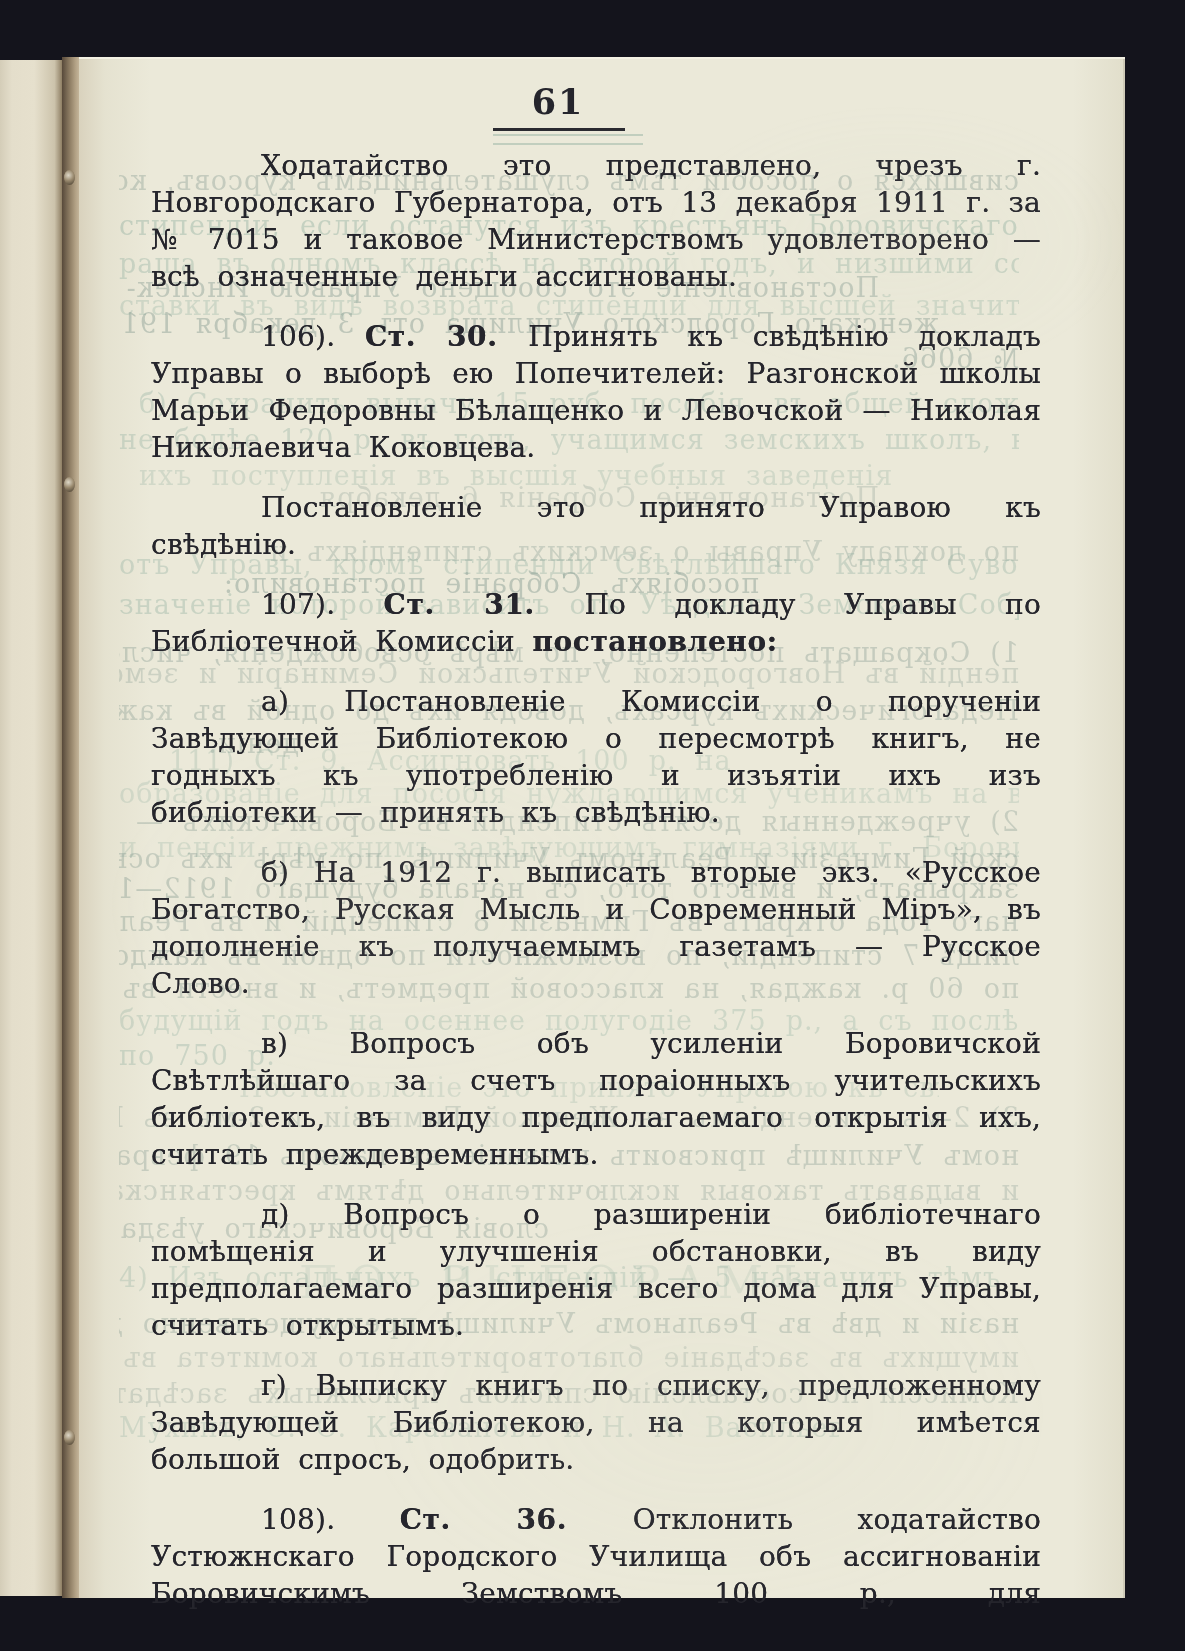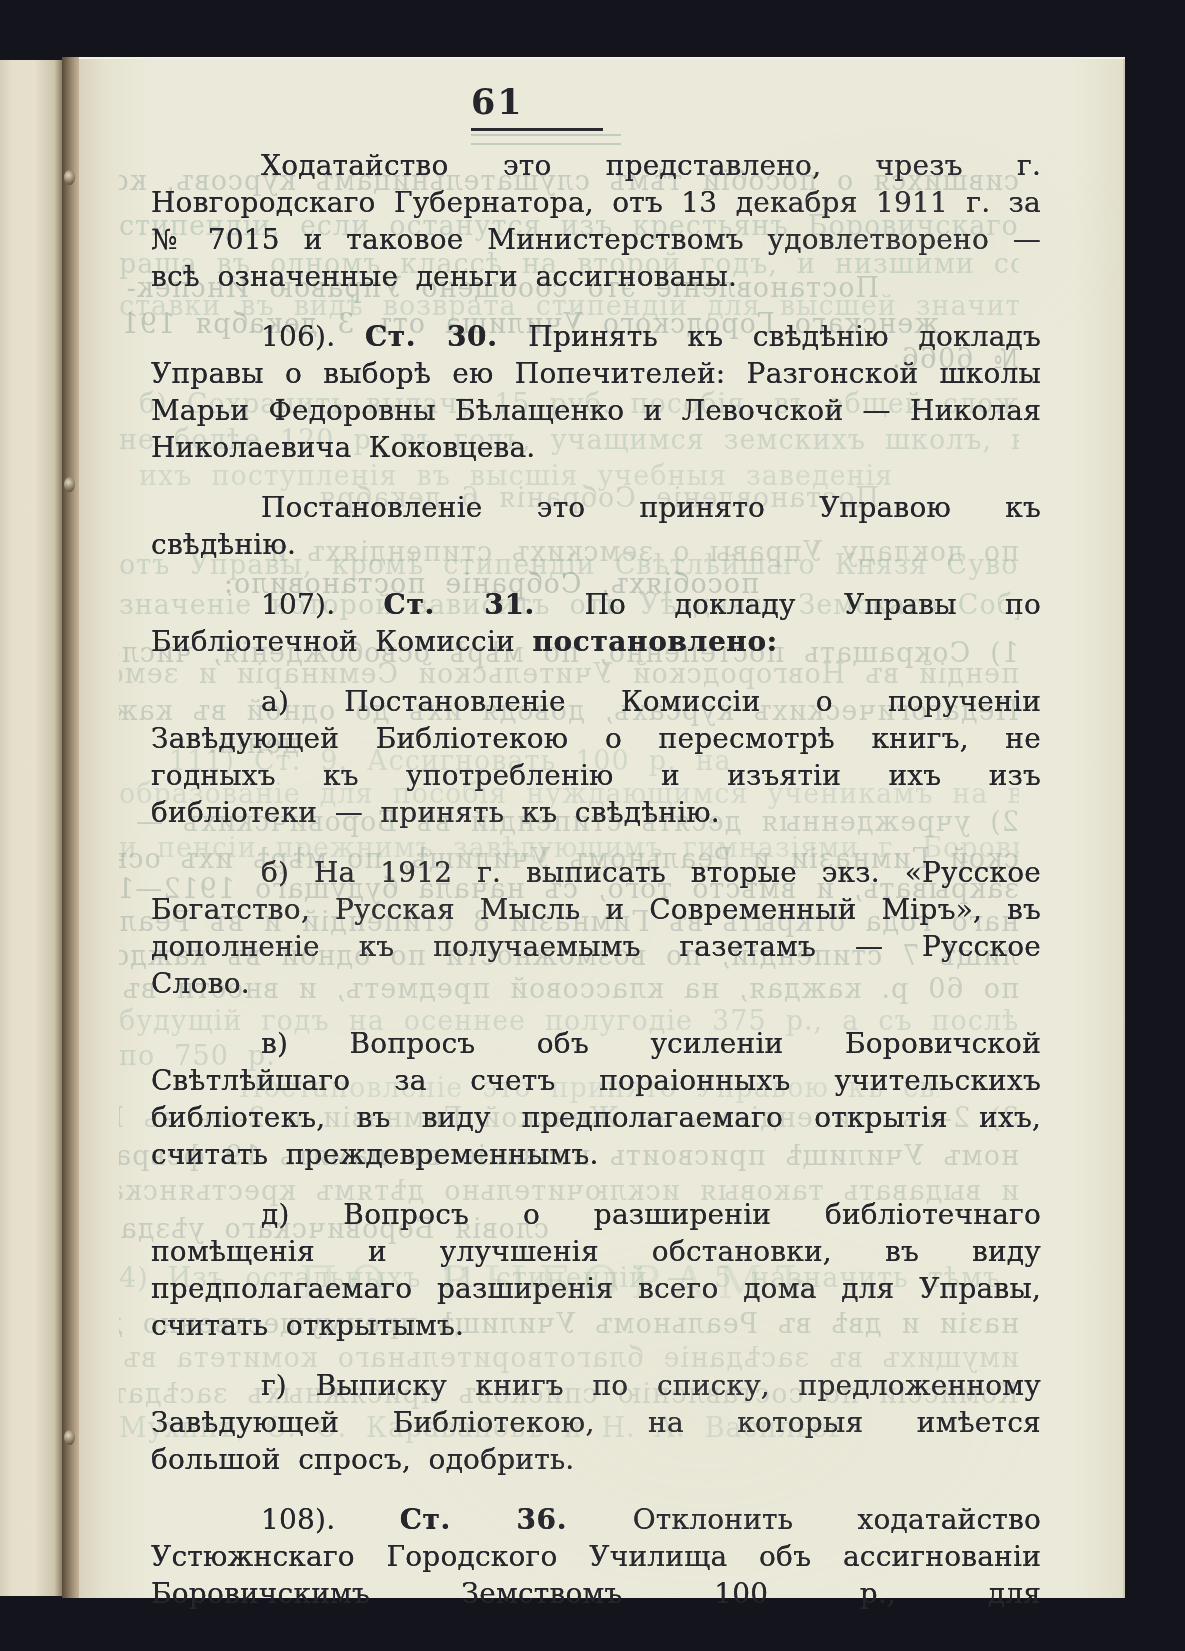--- a/index.html
+++ b/index.html
@@ -32,21 +32,21 @@
     box-shadow:inset 0 2px 0 #f3f1e3, inset -2px 0 0 #cfcbb8;
   }
   .page::after{ 
     content:"";position:absolute;inset:0;pointer-events:none;opacity:.35;
     background:
       radial-gradient(ellipse 340px 200px at 78% 12%, rgba(205,210,190,.25), transparent 70%),
       radial-gradient(ellipse 420px 260px at 30% 55%, rgba(214,216,196,.22), transparent 70%),
       radial-gradient(ellipse 500px 300px at 60% 88%, rgba(208,210,188,.25), transparent 70%);
   }
 
-  .pageno-wrap{position:absolute;left:392px;top:24px;width:130px;}
+  .pageno-wrap{position:absolute;left:414px;top:24px;width:130px;text-align:center;}
   .pageno{
     font-weight:bold;font-size:35px;letter-spacing:2px;
     color:var(--ink,#25252c);
   }
   .rule{width:132px;height:3px;background:#2a2a30;margin:6px auto 0;}
   .ghost-rule{
     width:150px;height:7px;margin:3px auto 0;opacity:.45;filter:blur(.6px);
     border-top:2px solid var(--offset_ink,#8fae9f);
     border-bottom:2px solid var(--offset_ink,#8fae9f);
   }

